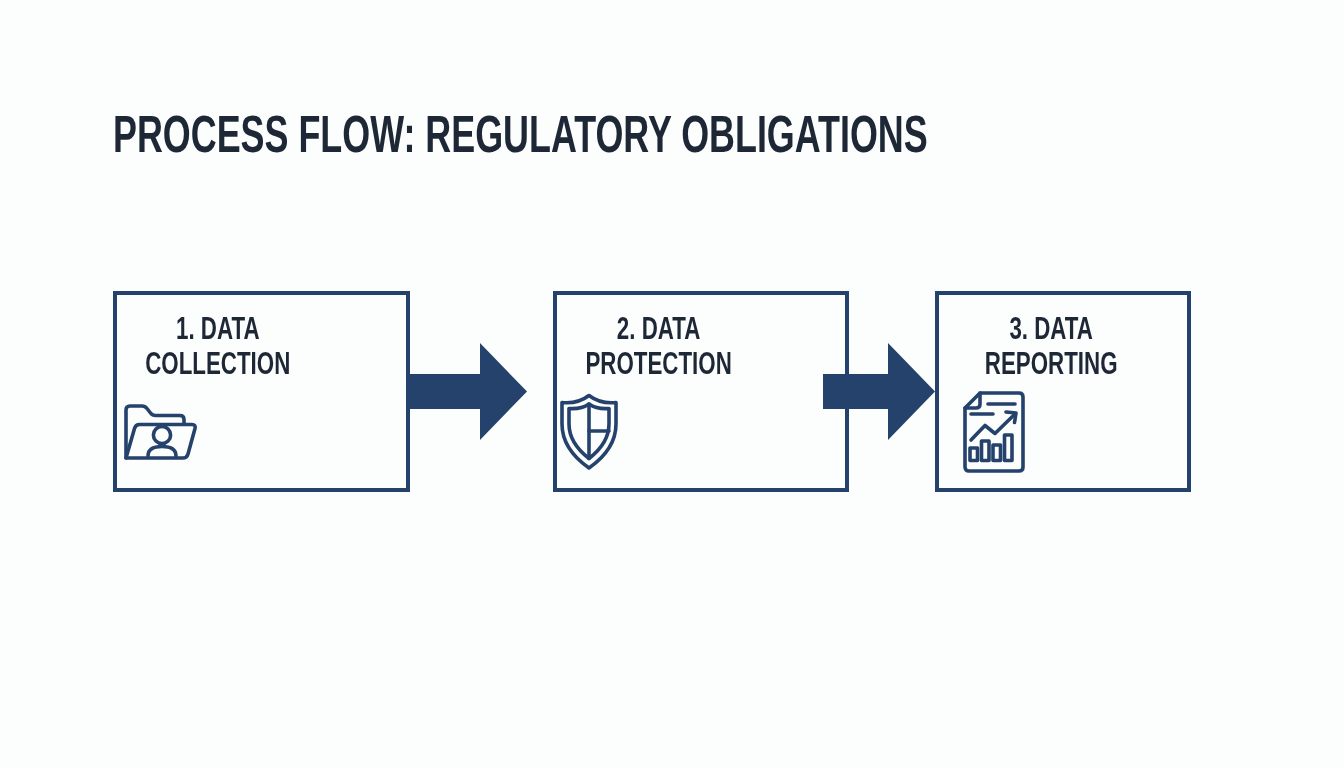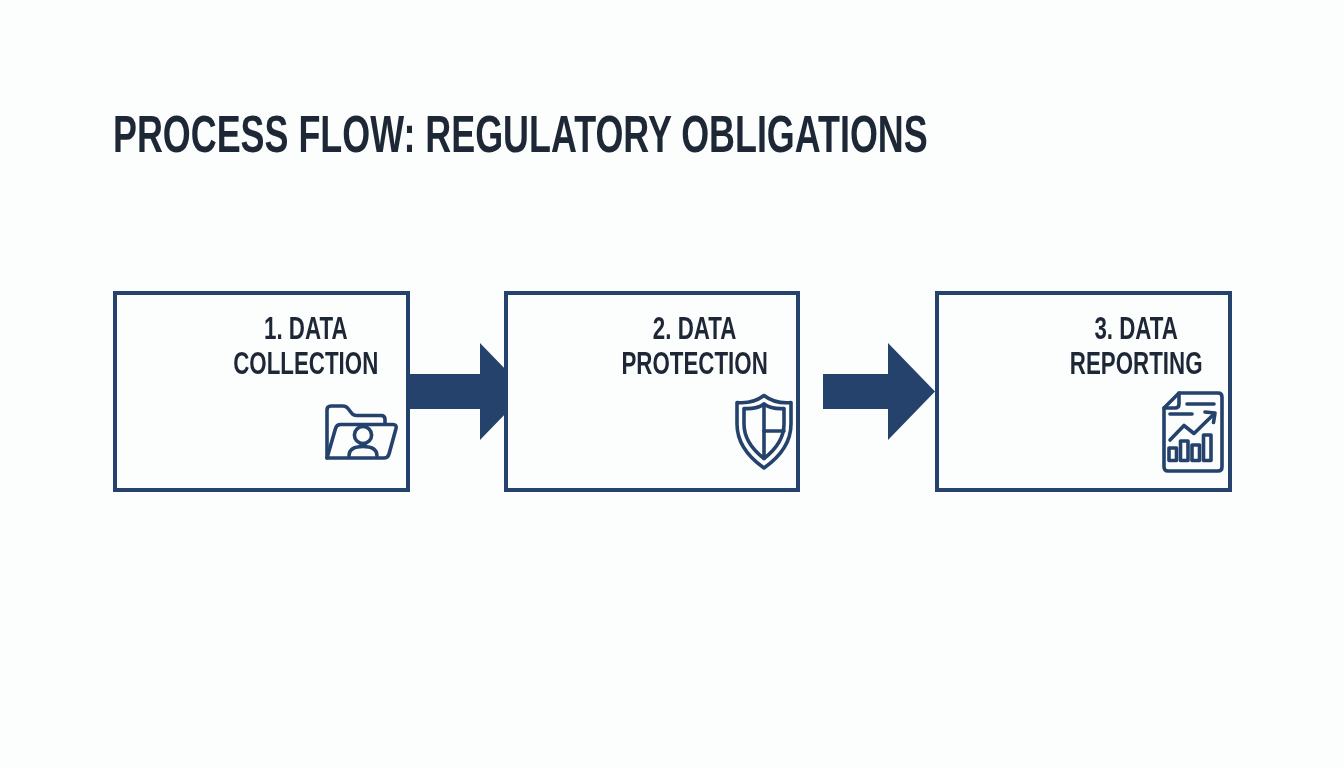--- a/index.html
+++ b/index.html
@@ -35,25 +35,25 @@
     letter-spacing: 0px;
   }
   .step-box {
     position: absolute;
     top: 291px;
     height: 201px;
     border: 4px solid var(--navy);
     background: var(--background);
     display: flex;
     flex-direction: column;
-    align-items: flex-end;
+    align-items: flex-start;
   }
   .box-1 { left: 113px; width: 297px; }
-  .box-2 { left: 504px; width: 296px; }
-  .box-3 { left: 935px; width: 297px; }
+  .box-2 { left: 553px; width: 296px; }
+  .box-3 { left: 935px; width: 256px; padding-left: 20px; }
   .step-label {
     margin-top: 16px;
     font-size: 31px;
     font-weight: bold;
     line-height: 35px;
     color: var(--text);
     text-align: center;
     transform: scaleX(0.72);
     transform-origin: center top;
     white-space: nowrap;

